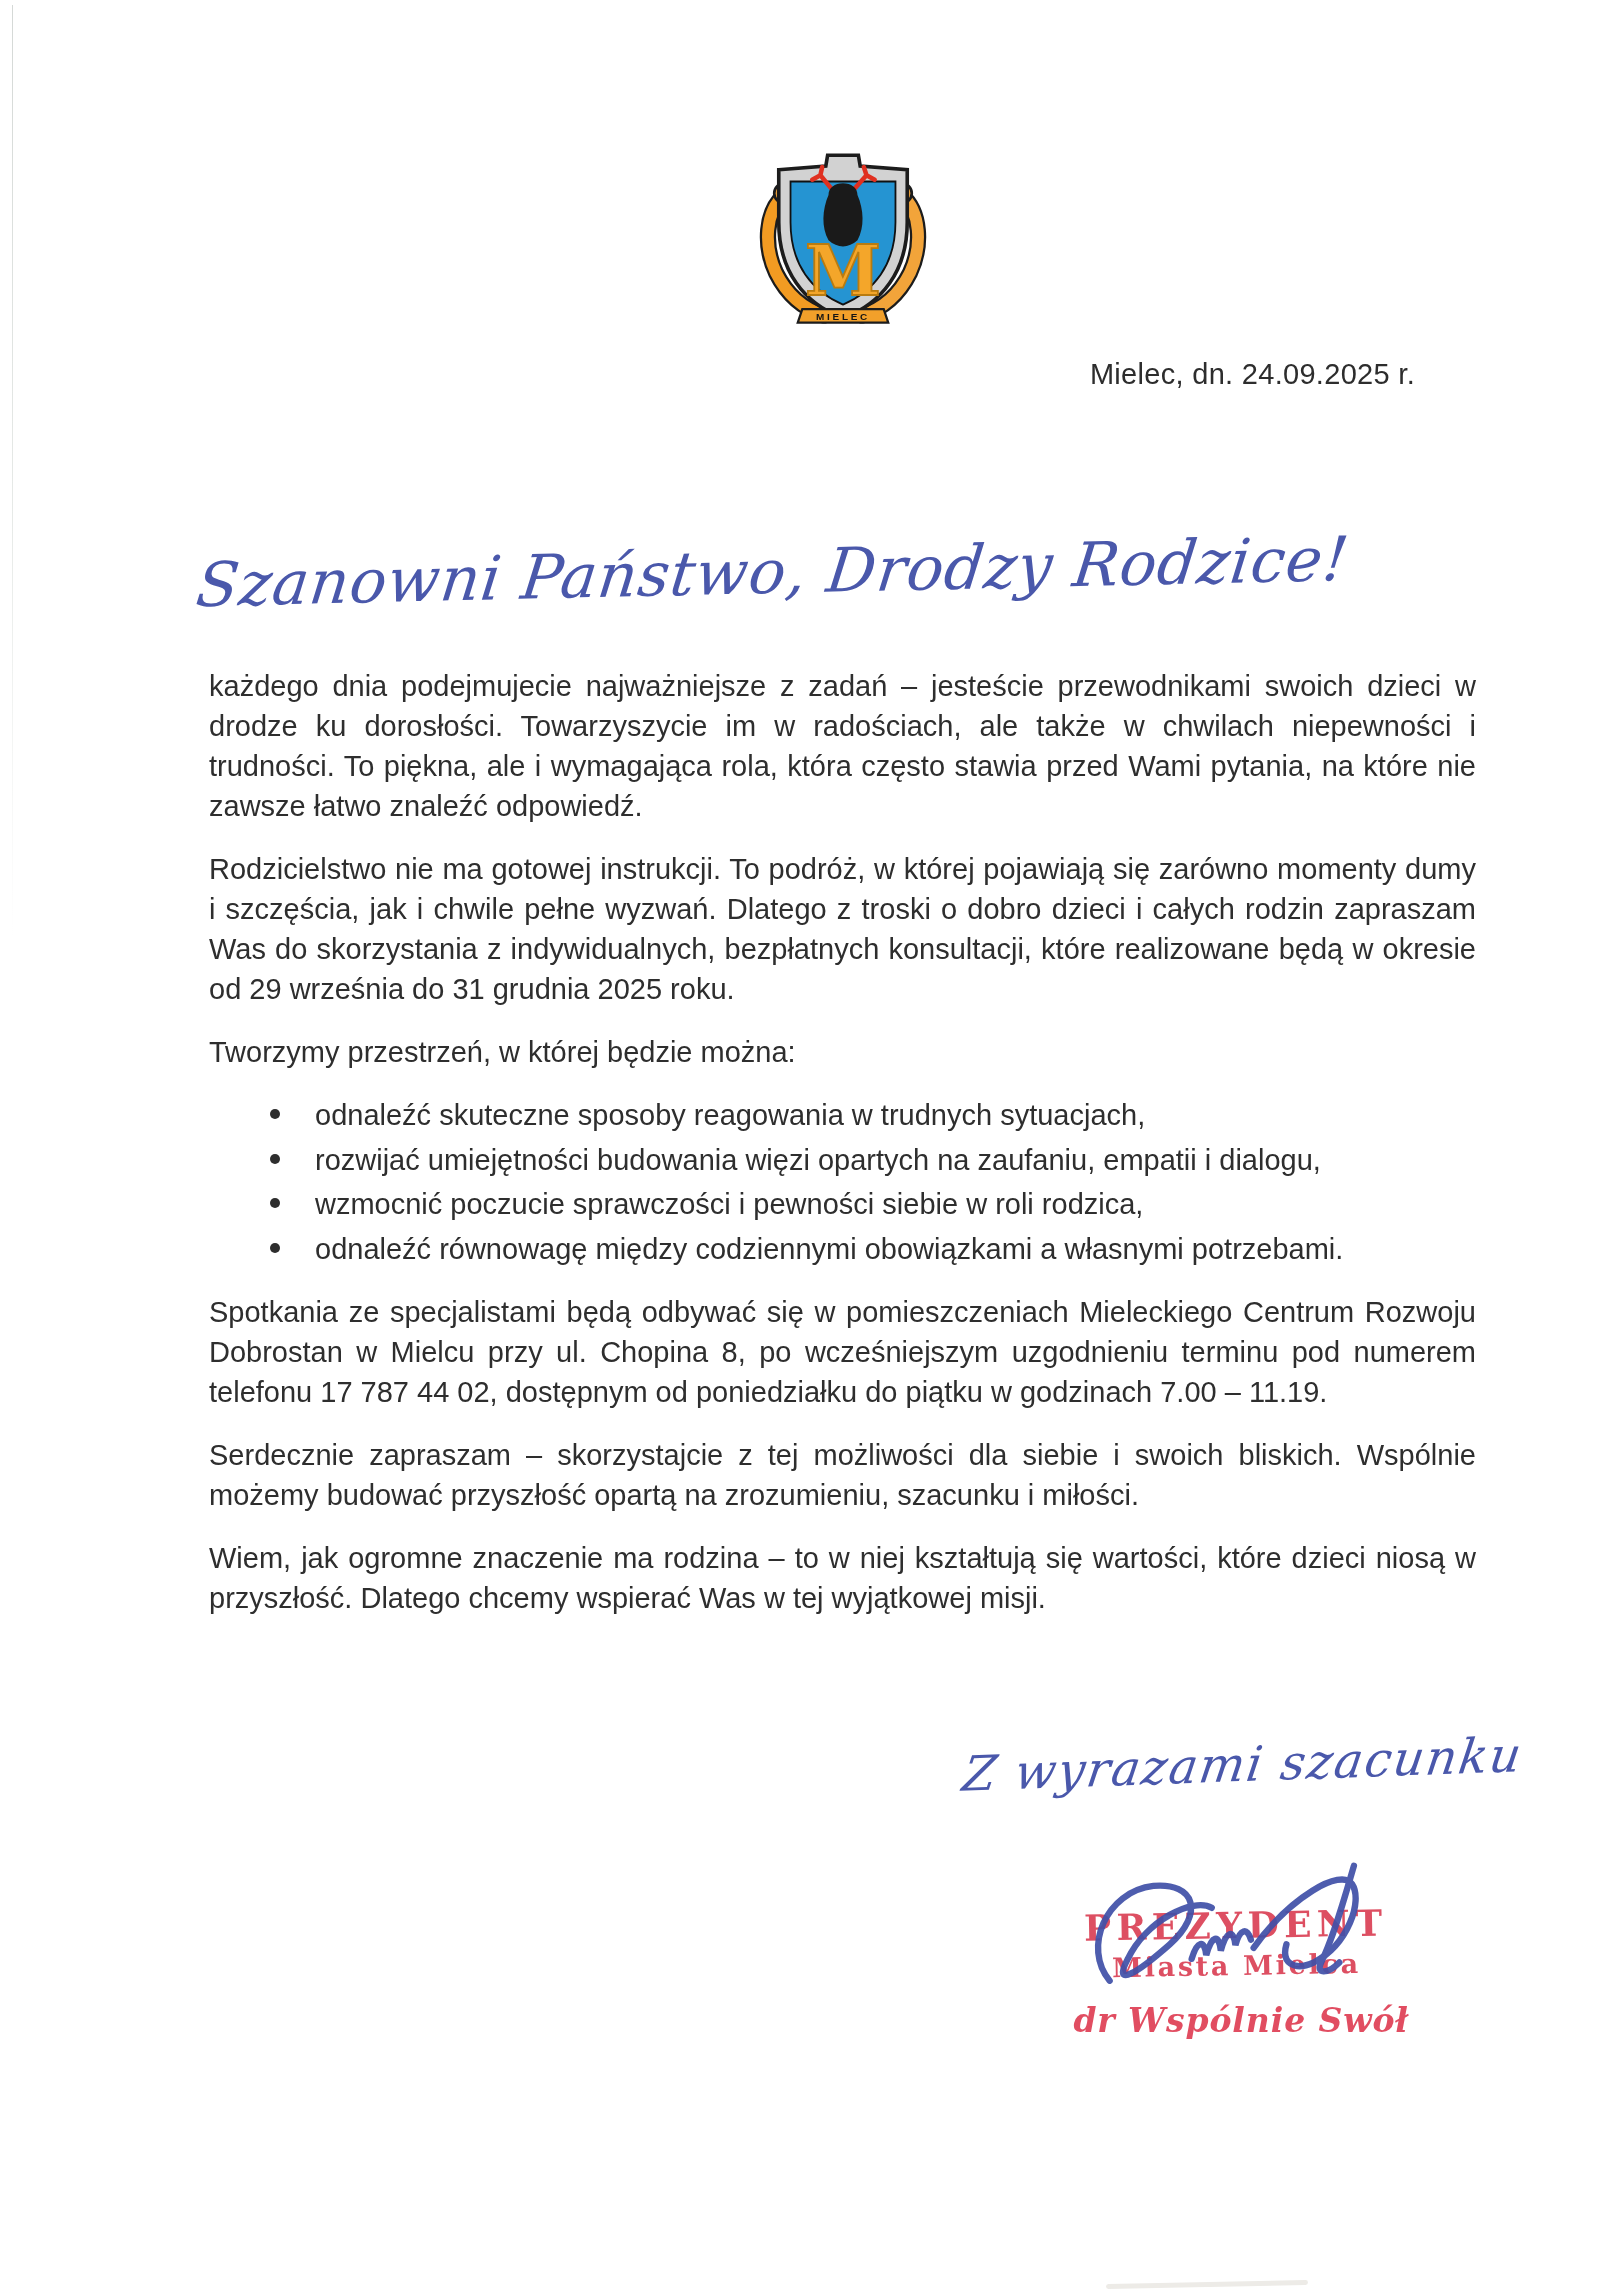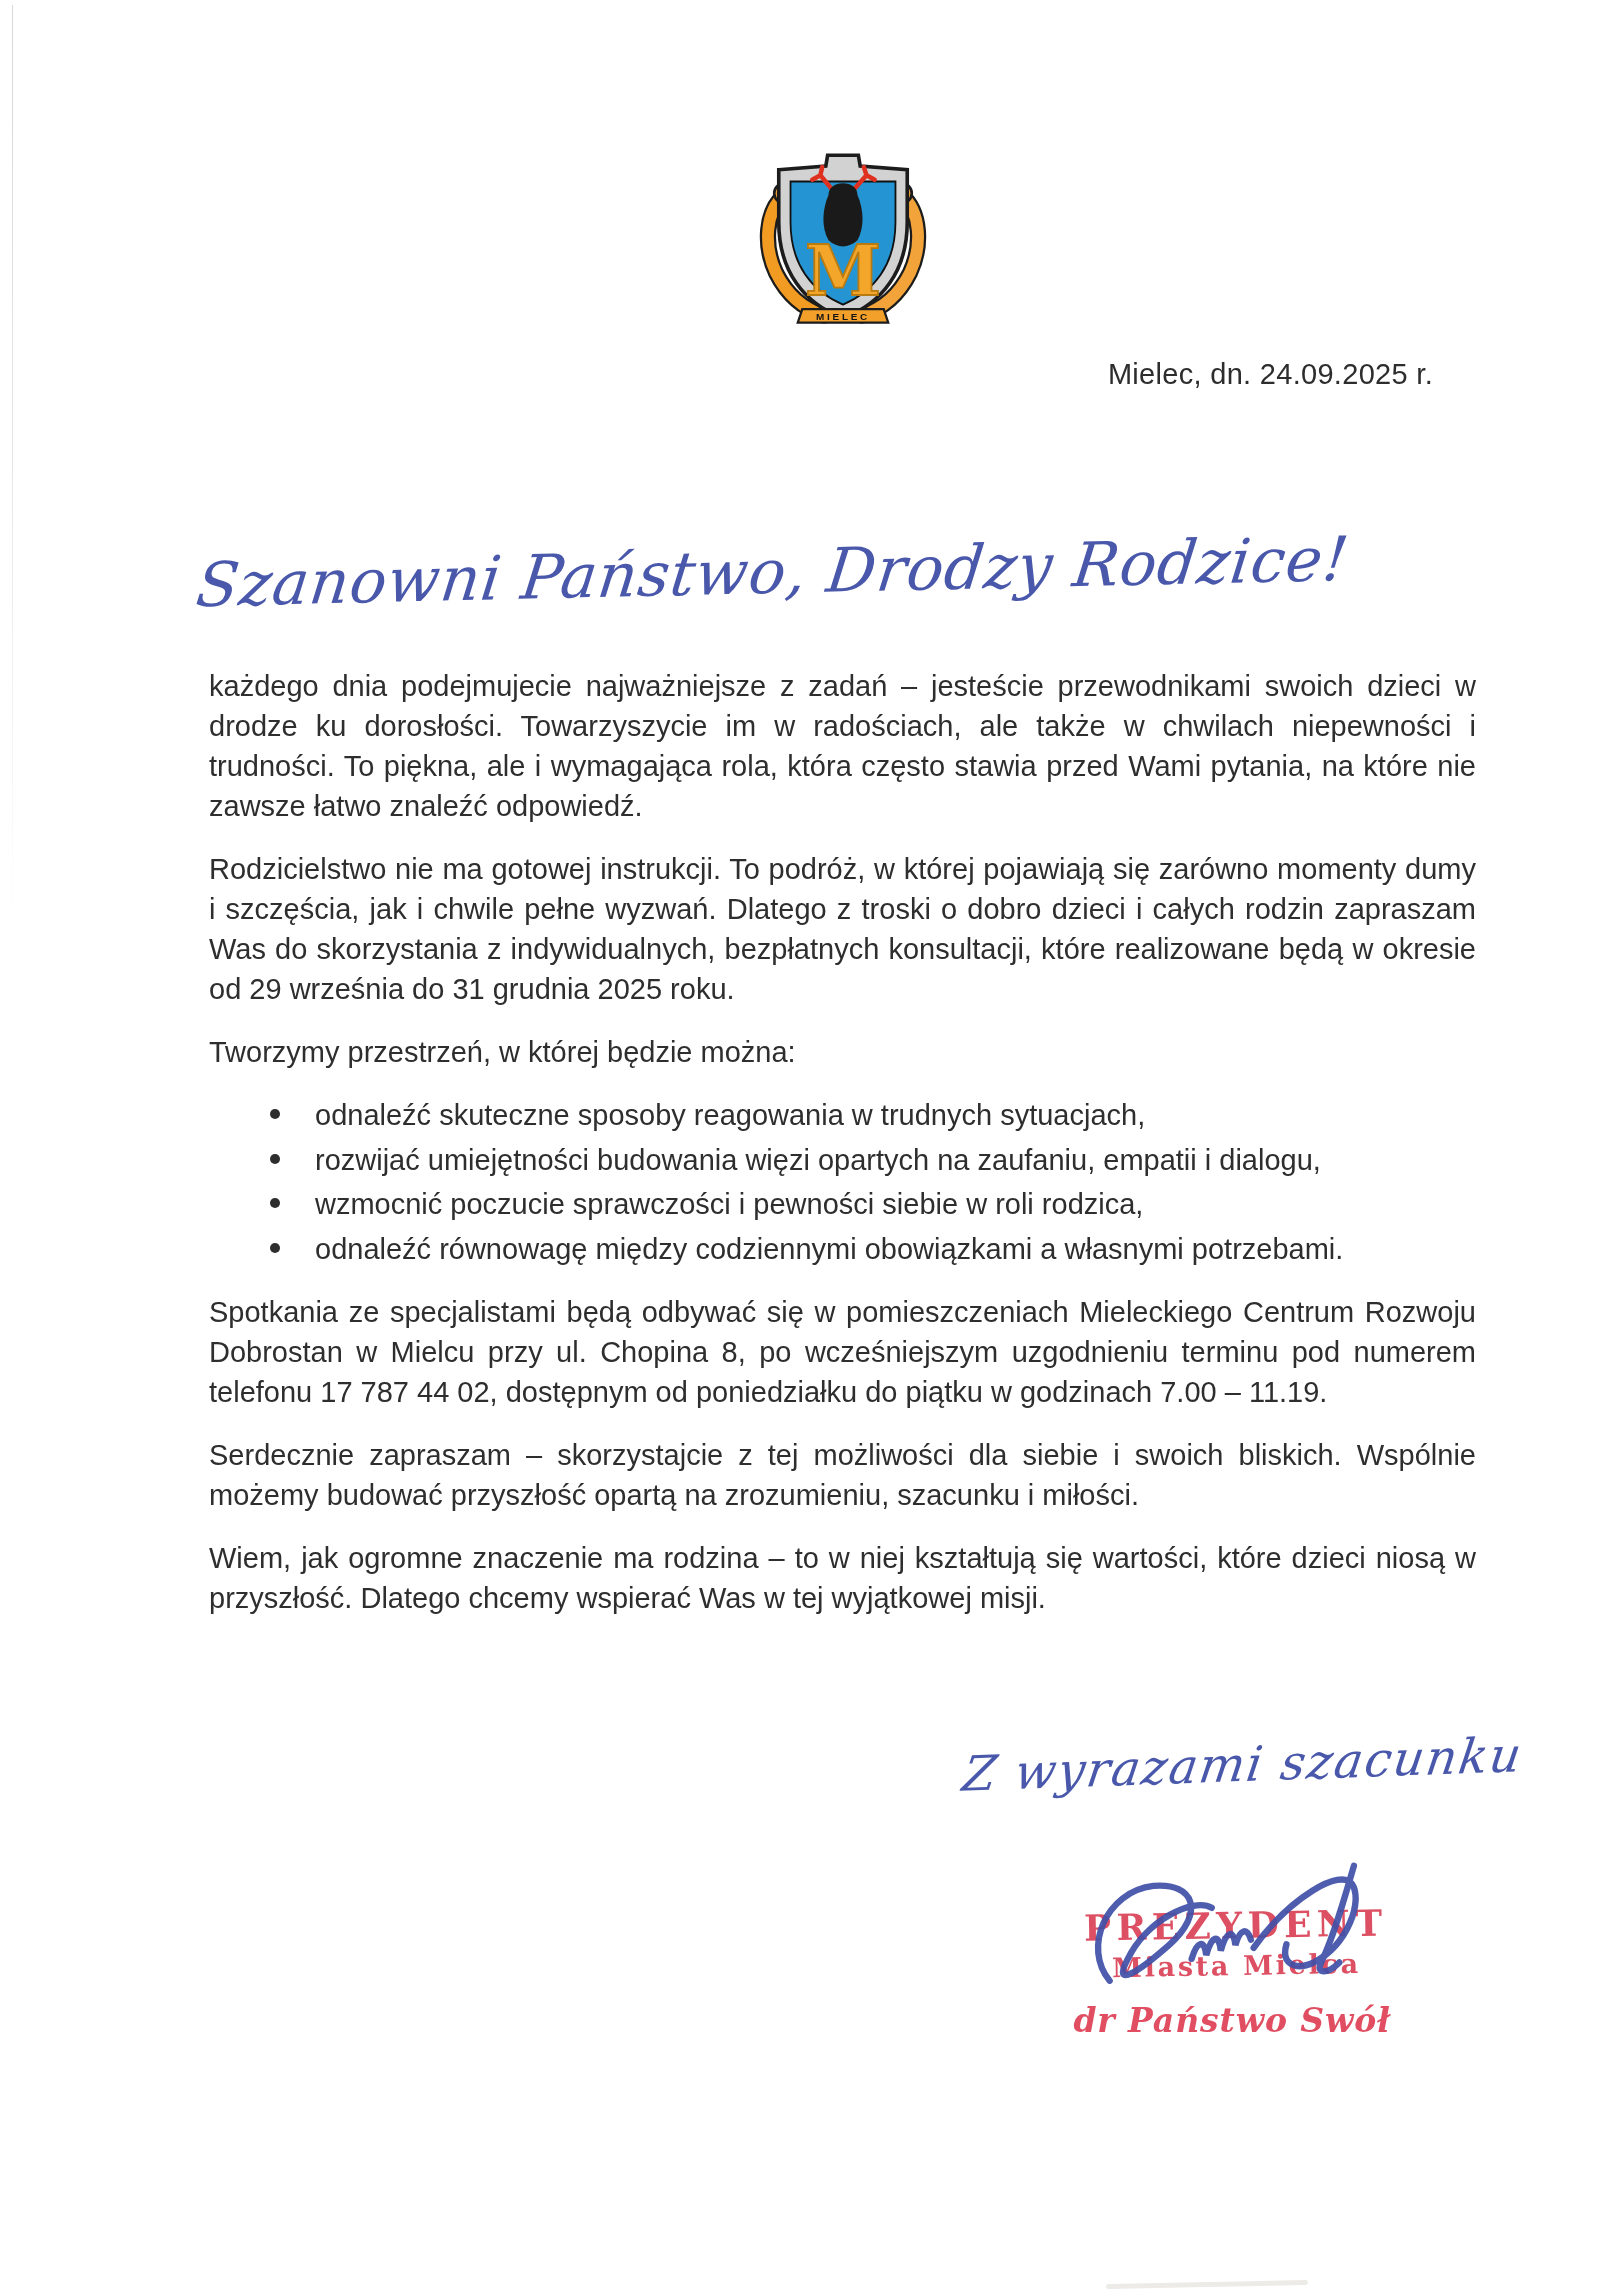--- a/index.html
+++ b/index.html
@@ -19,21 +19,21 @@
     opacity: .75;
   }
   .bottom-smudge {
     position: absolute; left: 1106px; top: 2282px; width: 202px; height: 5.4px;
     background: #edebe7; transform: rotate(-1.2deg); border-radius: 2.7px;
   }
   
   .crest { position: absolute; left: 757px; top: 139px; width: 172px; height: 190px; }
   
   .date-line {
-    position: absolute; top: 358px; right: 188px;
+    position: absolute; top: 358px; right: 206px;
     font-size: 29px; color: #2d2d2d; letter-spacing: 0.3px;
   }
   
   .hand {
     font-family: "DejaVu Serif", serif;
     font-style: italic;
     color: #4a58ab;
   }
   .greeting {
     position: absolute; left: 197px; top: 536px;
@@ -137,19 +137,19 @@
       <div class="stamp-line2">Miasta Mielca</div>
     </div>
     <svg class="signature-svg" viewBox="0 0 350 190" aria-hidden="true">
       <g fill="none" stroke="#4050a8" stroke-width="7" stroke-linecap="round" opacity="0.92">
         <path d="M38,132 C8,96 34,34 86,28 C132,24 142,58 104,92 C70,122 40,142 58,108 C78,66 130,40 150,52"></path>
         <path d="M128,108 c6,-20 14,-22 16,-4 c6,-22 14,-24 16,-5 c6,-22 14,-24 16,-6 c5,-18 13,-20 17,-6"></path>
         <path d="M196,96 C236,40 292,8 304,26 C316,44 300,92 262,112 C240,122 226,112 232,92"></path>
         <path d="M306,6 C296,40 284,84 270,112 C264,124 276,126 290,112"></path>
       </g>
     </svg>
-    <div class="signer">dr Państwo Swół</div>
+    <div class="signer">dr Wspólnie Swół</div>
   </div>
 
   <div class="bottom-smudge"></div>
 
 </div>
 
 
 </body></html>

